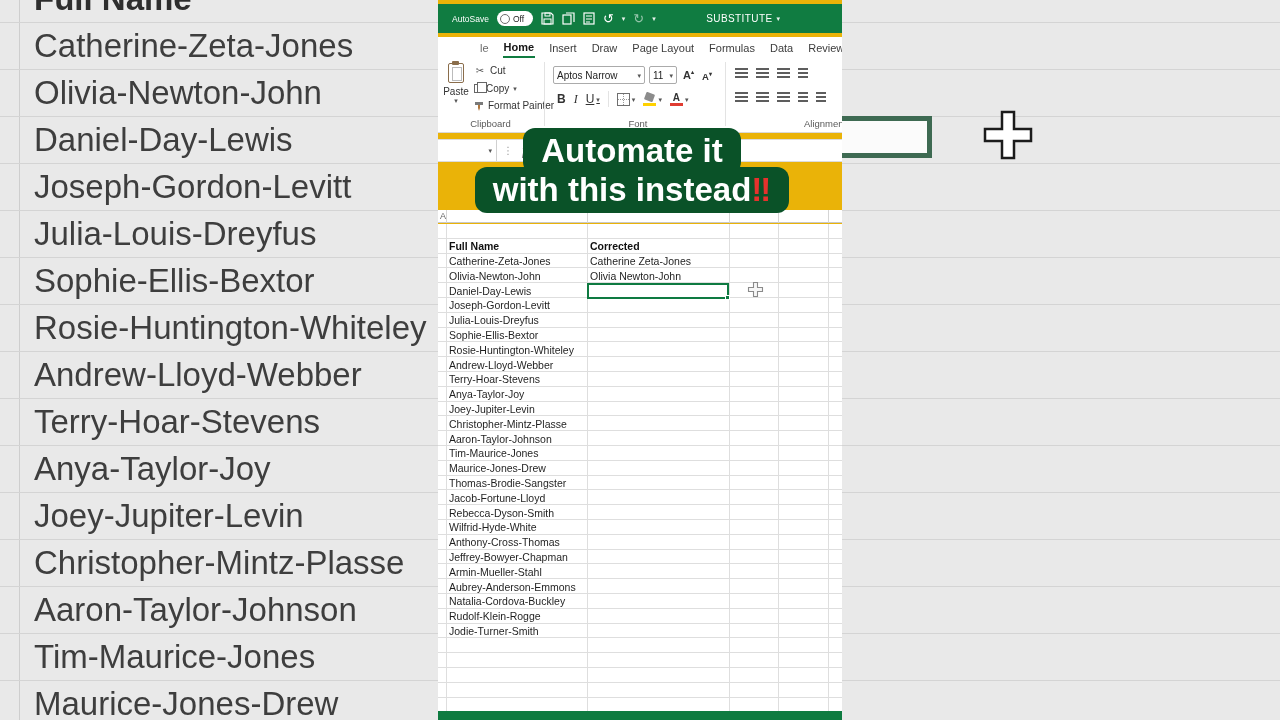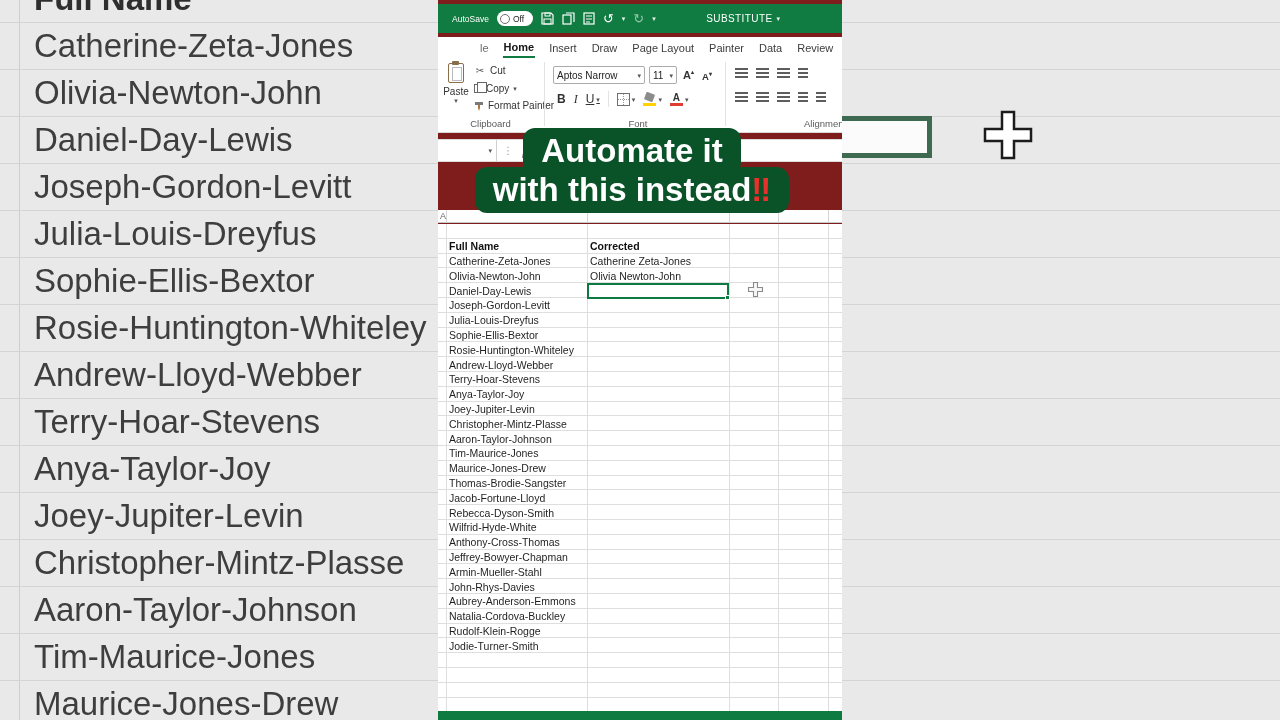--- a/index.html
+++ b/index.html
@@ -14,21 +14,21 @@
   .bg-row.hdr { font-weight:bold; color:#2e2e2e; }
   .bg-vline { position:absolute; left:19px; top:0; height:720px; border-left:1px solid #cecece; z-index:1; }
 
   
   .bg-magcell { position:absolute; left:820px; top:116px; width:112px; height:42px;
                 border:5px solid #3e6a52; background:#fbfbfb; z-index:2; }
   .bg-cursor { position:absolute; left:981px; top:108px; z-index:3; }
 
   
   .panel { position:absolute; left:438px; top:0; width:404px; height:720px;
-           background:#7f1d1d; z-index:10; overflow:hidden; }
+           background:#eab308; z-index:10; overflow:hidden; }
 
   
   .titlebar { position:absolute; left:0; top:4px; width:404px; height:29px; background:#107C41;
               display:flex; align-items:center; padding:0 10px 0 14px; gap:8px; color:#fff; }
   .autosave-label { font-size:8.5px; }
   .toggle-pill { width:36px; height:15px; background:#fff; border-radius:8px; display:flex;
                  align-items:center; gap:3px; padding:0 3px; flex:none; cursor:default; }
   .toggle-knob { width:10px; height:10px; border:1.5px solid #6d6d6d; border-radius:50%; background:#fff; flex:none; }
   .toggle-text { font-size:8.5px; color:#222; }
   .tb-icon { display:flex; align-items:center; justify-content:center; flex:none; }
@@ -262,21 +262,21 @@
         <span class="tb-chev">▾</span>
       </span>
     </div>
 
     <div class="tabs">
       <span class="tab partial">le</span>
       <span class="tab active">Home</span>
       <span class="tab">Insert</span>
       <span class="tab">Draw</span>
       <span class="tab">Page Layout</span>
-      <span class="tab">Painter</span>
+      <span class="tab">Formulas</span>
       <span class="tab">Data</span>
       <span class="tab">Review</span>
       <span class="tab">View</span>
 
     </div>
 
     <div class="ribbon">
 
       <div class="paste-btn">
         <div class="clip-ic"></div>
@@ -501,24 +501,20 @@
           <div class="srow">
             <span class="ca">Jeffrey-Bowyer-Chapman</span>
             <span class="cb"></span>
           </div>
 
           <div class="srow">
             <span class="ca">Armin-Mueller-Stahl</span>
             <span class="cb"></span>
           </div>
 
-          <div class="srow">
-            <span class="ca">John-Rhys-Davies</span>
-            <span class="cb"></span>
-          </div>
 
           <div class="srow">
             <span class="ca">Aubrey-Anderson-Emmons</span>
             <span class="cb"></span>
           </div>
 
           <div class="srow">
             <span class="ca">Natalia-Cordova-Buckley</span>
             <span class="cb"></span>
           </div>

